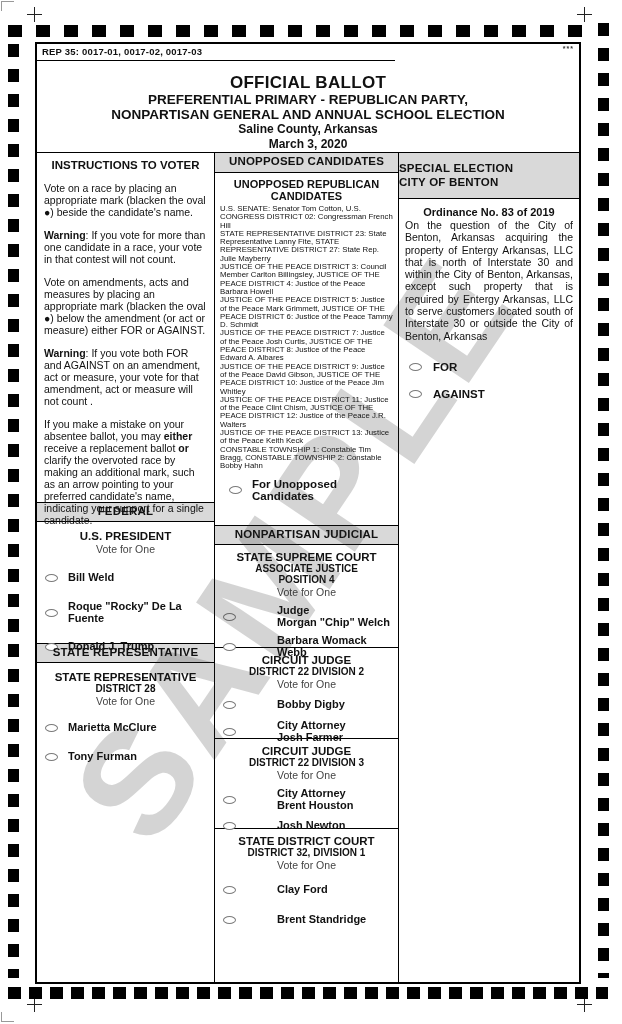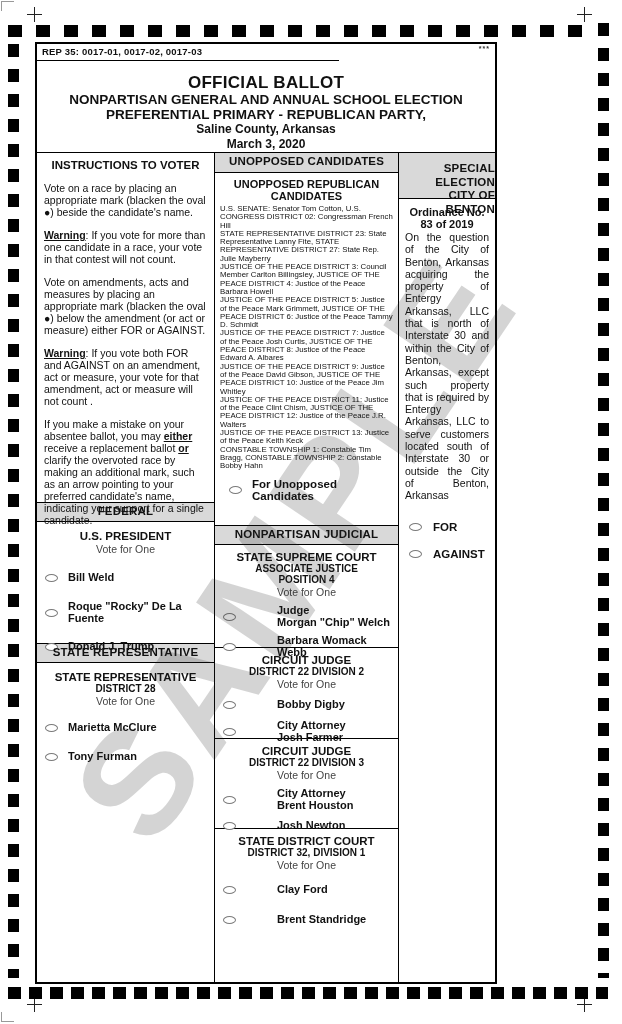--- a/index.html
+++ b/index.html
@@ -26,21 +26,21 @@
   .corner.bl { left:1px; top:1012px; border-left:1px solid #999; border-bottom:1px solid #999; }
 
   
   .watermark {
     position:absolute; left:-70px; top:462px; width:730px; text-align:center; z-index:5;
     font-size:150px; font-weight:bold; letter-spacing:6px; color:rgba(40,40,40,0.20);
     transform:rotate(-56deg); pointer-events:none; white-space:nowrap;
   }
 
   
-  .ballot-box { position:absolute; left:35px; top:42px; width:462px; height:942px; border:2px solid #000; background:#fff; }
+  .ballot-box { position:absolute; left:35px; top:42px; width:546px; height:942px; border:2px solid #000; background:#fff; }
   .code-row { position:relative; height:17px; font-size:9.5px; font-weight:bold; padding:2px 0 0 5px; letter-spacing:0.2px; }
   .code-row::after { content:""; position:absolute; left:0; bottom:0; width:66%; border-bottom:1.5px solid #000; }
   .trunc { position:absolute; right:5px; top:1px; font-size:7px; letter-spacing:1px; font-weight:bold; color:#333; }
 
   .title-block { text-align:center; margin-top:12px; }
   .t-main { font-size:17px;   font-weight:bold; line-height:19px; letter-spacing:0.3px; }
   .t-sub  { font-size:13.5px; font-weight:bold; line-height:15px; }
   .t-small{ font-size:12px; font-weight:bold; line-height:14.5px; }
 
   .columns { position:absolute; left:0; right:0; top:108px; bottom:0; display:flex; border-top:1.5px solid #000; }
@@ -50,21 +50,21 @@
   .col-right{ flex:1; }
 
   .section-bar { height:20px; background:#d9d9d9; border-top:1.5px solid #000; border-bottom:1.5px solid #000;
                  text-align:center; font-weight:bold; font-size:11.5px; line-height:17px; letter-spacing:0.2px; }
   .section-bar.first { border-top:none; }
 
   
   .instructions { height:349px; padding:6px 7px 0; }
   .inst-title { text-align:center; font-weight:bold; font-size:11.5px; margin-bottom:11px; }
   .inst-p { font-size:10.5px; line-height:12px; margin-bottom:11px; }
-  .inst-p b { font-weight:bold;text-decoration:underline; }
+  .inst-p b { font-weight:bold; }
 
   
   .race { padding-top:8px; }
   .race-head { text-align:center; }
   .race-title { font-size:11.5px; font-weight:bold; line-height:12px; }
   .race-sub   { font-size:10px;   font-weight:bold; line-height:11px; }
   .vote-for   { font-size:10.5px; color:#444; line-height:12px; margin-top:1px; }
   .cand { display:flex; align-items:center; gap:10px; padding-left:8px; margin-top:9px; min-height:16px; }
   .oval { width:13px; height:8px; border:1.4px solid #7a7a7a; border-radius:50%; flex:0 0 auto; background:#fff; }
   .cand-name { font-size:11px; font-weight:bold; line-height:11.5px; }
@@ -84,21 +84,21 @@
   .for-unopp .label { font-size:11.5px; font-weight:bold; }
   .race-m1 { height:102px; }
   .race-m2 { height:91px; border-top:1.5px solid #000; }
   .race-m3 { height:90px; border-top:1.5px solid #000; }
   .race-m4 { border-top:1.5px solid #000; }
   .col-mid .cand { margin-top:7px;gap:41px; }
   .col-mid .cands { margin-top:4px; }
   .col-mid .race { padding-top:6px; }
 
   
-  .special-bar { height:46px; background:#d9d9d9; border-bottom:1.5px solid #000; text-align:right;
+  .special-bar { height:46px; background:#d9d9d9; border-bottom:1.5px solid #000; text-align:left;
                  font-weight:bold; font-size:11.5px; line-height:13.5px; padding-top:9px; letter-spacing:0.2px; }
   .measure { padding:7px 6px 0; }
   .measure-title { text-align:center; font-weight:bold; font-size:11px; line-height:12px; }
   .measure-text { font-size:10.5px; line-height:12.3px; text-align:justify; margin-top:1px; }
   .opt { display:flex; align-items:center; gap:11px; padding-left:4px; margin-top:15px; }
   .opt-label { font-size:11.5px; font-weight:bold; }
   .opt.first { margin-top:19px; }
 </style>
 </head>
 <body>
@@ -120,22 +120,22 @@
 
   <div class="ballot-box">
 
     <div class="code-row">
       <span>REP 35:  0017-01, 0017-02, 0017-03</span>
       <span class="trunc">***</span>
     </div>
 
     <div class="title-block">
       <div class="t-main">OFFICIAL BALLOT</div>
+      <div class="t-sub">PREFERENTIAL PRIMARY - REPUBLICAN PARTY,</div>
       <div class="t-sub">NONPARTISAN GENERAL AND ANNUAL SCHOOL ELECTION</div>
-      <div class="t-sub">PREFERENTIAL PRIMARY - REPUBLICAN PARTY,</div>
       <div class="t-small">Saline County, Arkansas</div>
       <div class="t-small">March 3, 2020</div>
     </div>
 
     <div class="columns">
 
       <div class="col col-left">
         <div class="instructions">
           <div class="inst-title">INSTRUCTIONS TO VOTER</div>
           <div class="inst-p"><span>Vote on a race by placing an appropriate mark (blacken the oval ●) beside the candidate's name.</span></div>

